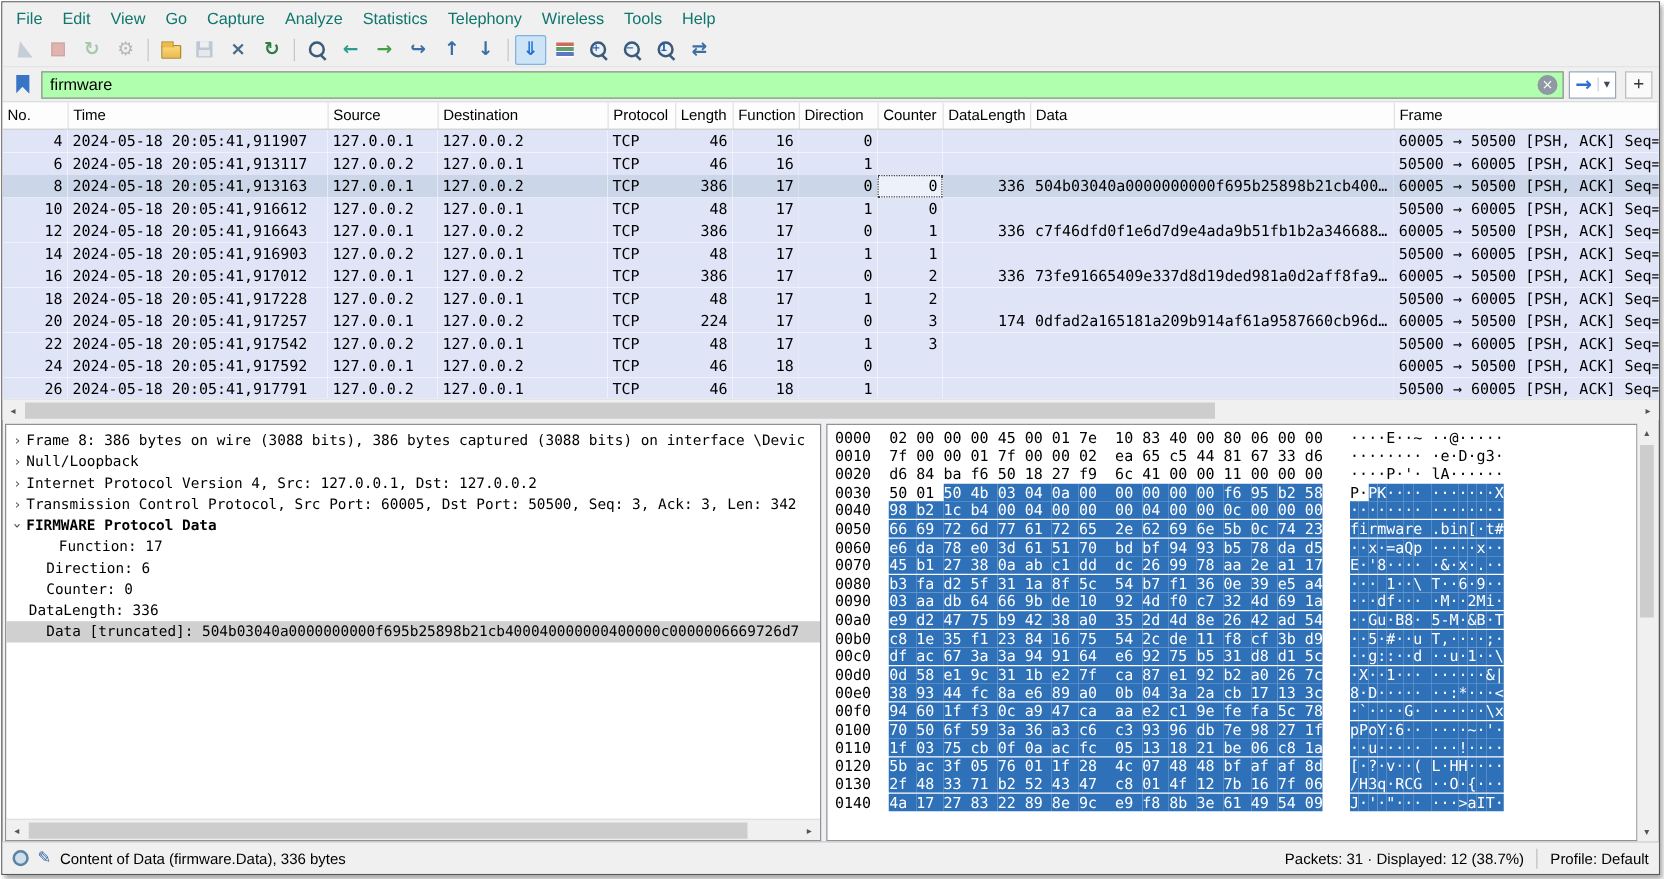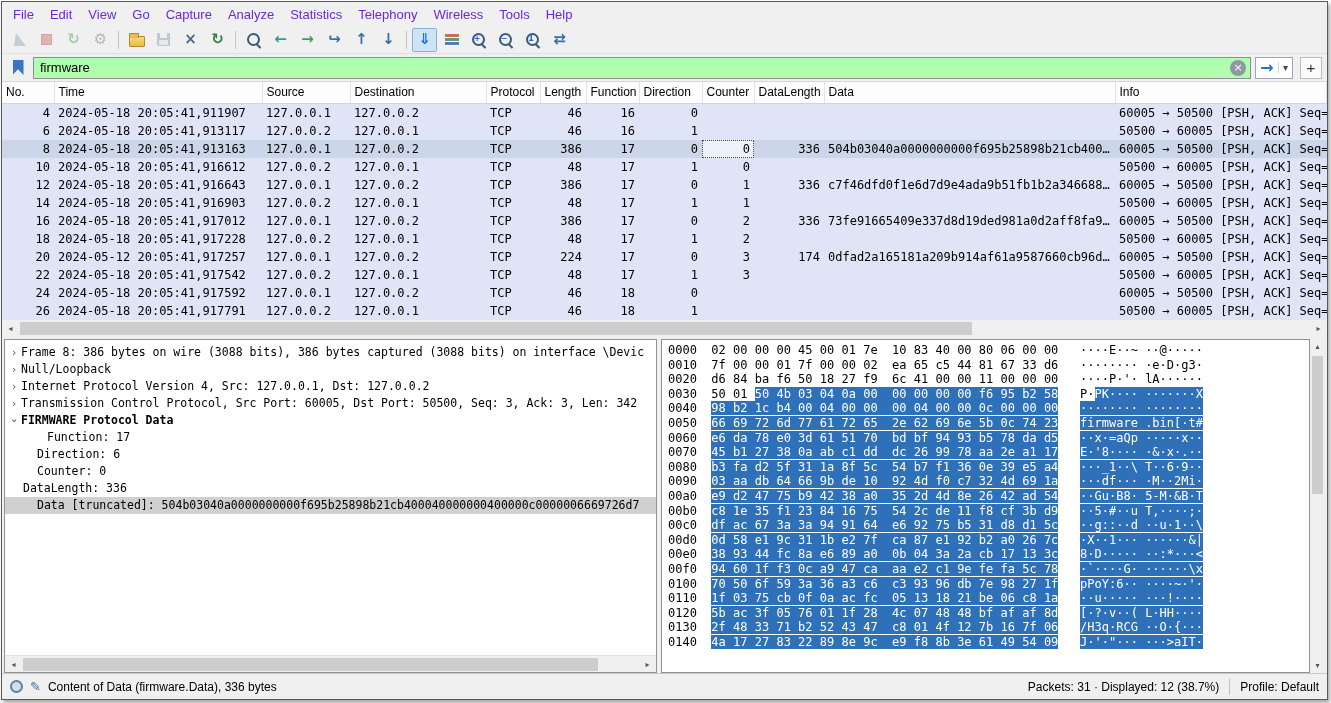--- a/index.html
+++ b/index.html
@@ -2,21 +2,21 @@
 <html style="--chrome-bg: #f0f0f0; --filter-bg: #afffaf; --row-bg: #e0e4f7; --row-selected-bg: #cbd6e8; --byte-selected-bg: #2f71b8; --detail-selected-bg: #d0d0d0;"><head>
 <meta charset="utf-8">
 <style>
   *{box-sizing:border-box;margin:0;padding:0}
   html,body{width:1331px;height:703px;background:#ffffff;font-family:"Liberation Sans",sans-serif;overflow:hidden}
   .window{position:absolute;left:1px;top:1px;width:1327px;height:699px;background:var(--chrome-bg,#f0f0f0);
           border:1px solid #5a5a5a;box-shadow:2px 3px 4px rgba(0,0,0,.35);display:flex;flex-direction:column}
 
   
   .menubar{height:24px;display:flex;align-items:center;background:var(--chrome-bg,#f0f0f0);font-size:13px;padding-left:3px;flex:0 0 auto}
-  .menu-item{padding:3px 8px;color:#6d28d9;cursor:default}
+  .menu-item{padding:3px 8px;color:#0f766e;cursor:default}
 
   
   .toolbar{height:28px;display:flex;align-items:center;background:var(--chrome-bg,#f0f0f0);padding:0 4px;border-bottom:1px solid #e0e0e0;flex:0 0 auto}
   .tb-btn{width:25px;height:24px;display:flex;align-items:center;justify-content:center;margin:0 1px;border:1px solid transparent;border-radius:2px}
   .tb-btn.pressed{background:#cde4f7;border-color:#84b1dd}
   .tb-btn.dim{opacity:.38}
   .tb-sep{width:1px;height:18px;background:#c6c6c6;margin:0 4px}
   .tb-glyph{font-family:"DejaVu Sans",sans-serif;font-size:15px;line-height:1;font-weight:bold}
   .ic-fin{width:0;height:0;border-bottom:13px solid #7e95aa;border-right:10px solid transparent;border-left:2px solid transparent}
   .ic-stop{width:11px;height:11px;background:#c94f44;border:1px solid #93332b}
@@ -207,21 +207,21 @@
             <th style="width: 208px;">Time</th>
             <th style="width: 88px;">Source</th>
             <th style="width: 136px;">Destination</th>
             <th style="width: 54px;">Protocol</th>
             <th style="width: 46px;">Length</th>
             <th style="width: 53px;">Function</th>
             <th style="width: 63px; margin-top: 20px;">Direction</th>
             <th style="width: 52px;">Counter</th>
             <th style="width: 70px;">DataLength</th>
             <th style="width: 291px;">Data</th>
-            <th>Info</th>
+            <th>Frame</th>
           </tr>
         </thead>
       <tbody>
           <tr class="prow">
             <td class="num">4</td>
             <td>2024-05-18 20:05:41,911907</td>
             <td>127.0.0.1</td>
             <td>127.0.0.2</td>
             <td>TCP</td>
             <td class="num">46</td>
@@ -325,21 +325,21 @@
             <td class="num">48</td>
             <td class="num">17</td>
             <td class="num">1</td>
             <td class="num">2</td>
             <td class="num"></td>
             <td></td>
             <td>50500 → 60005 [PSH, ACK] Seq=</td>
           </tr>
           <tr class="prow">
             <td class="num">20</td>
-            <td>2024-05-12 20:05:41,917257</td>
+            <td>2024-05-18 20:05:41,917257</td>
             <td>127.0.0.1</td>
             <td>127.0.0.2</td>
             <td>TCP</td>
             <td class="num">224</td>
             <td class="num">17</td>
             <td class="num">0</td>
             <td class="num">3</td>
             <td class="num">174</td>
             <td>0dfad2a165181a209b914af61a9587660cb96d…</td>
             <td>60005 → 50500 [PSH, ACK] Seq=</td>

